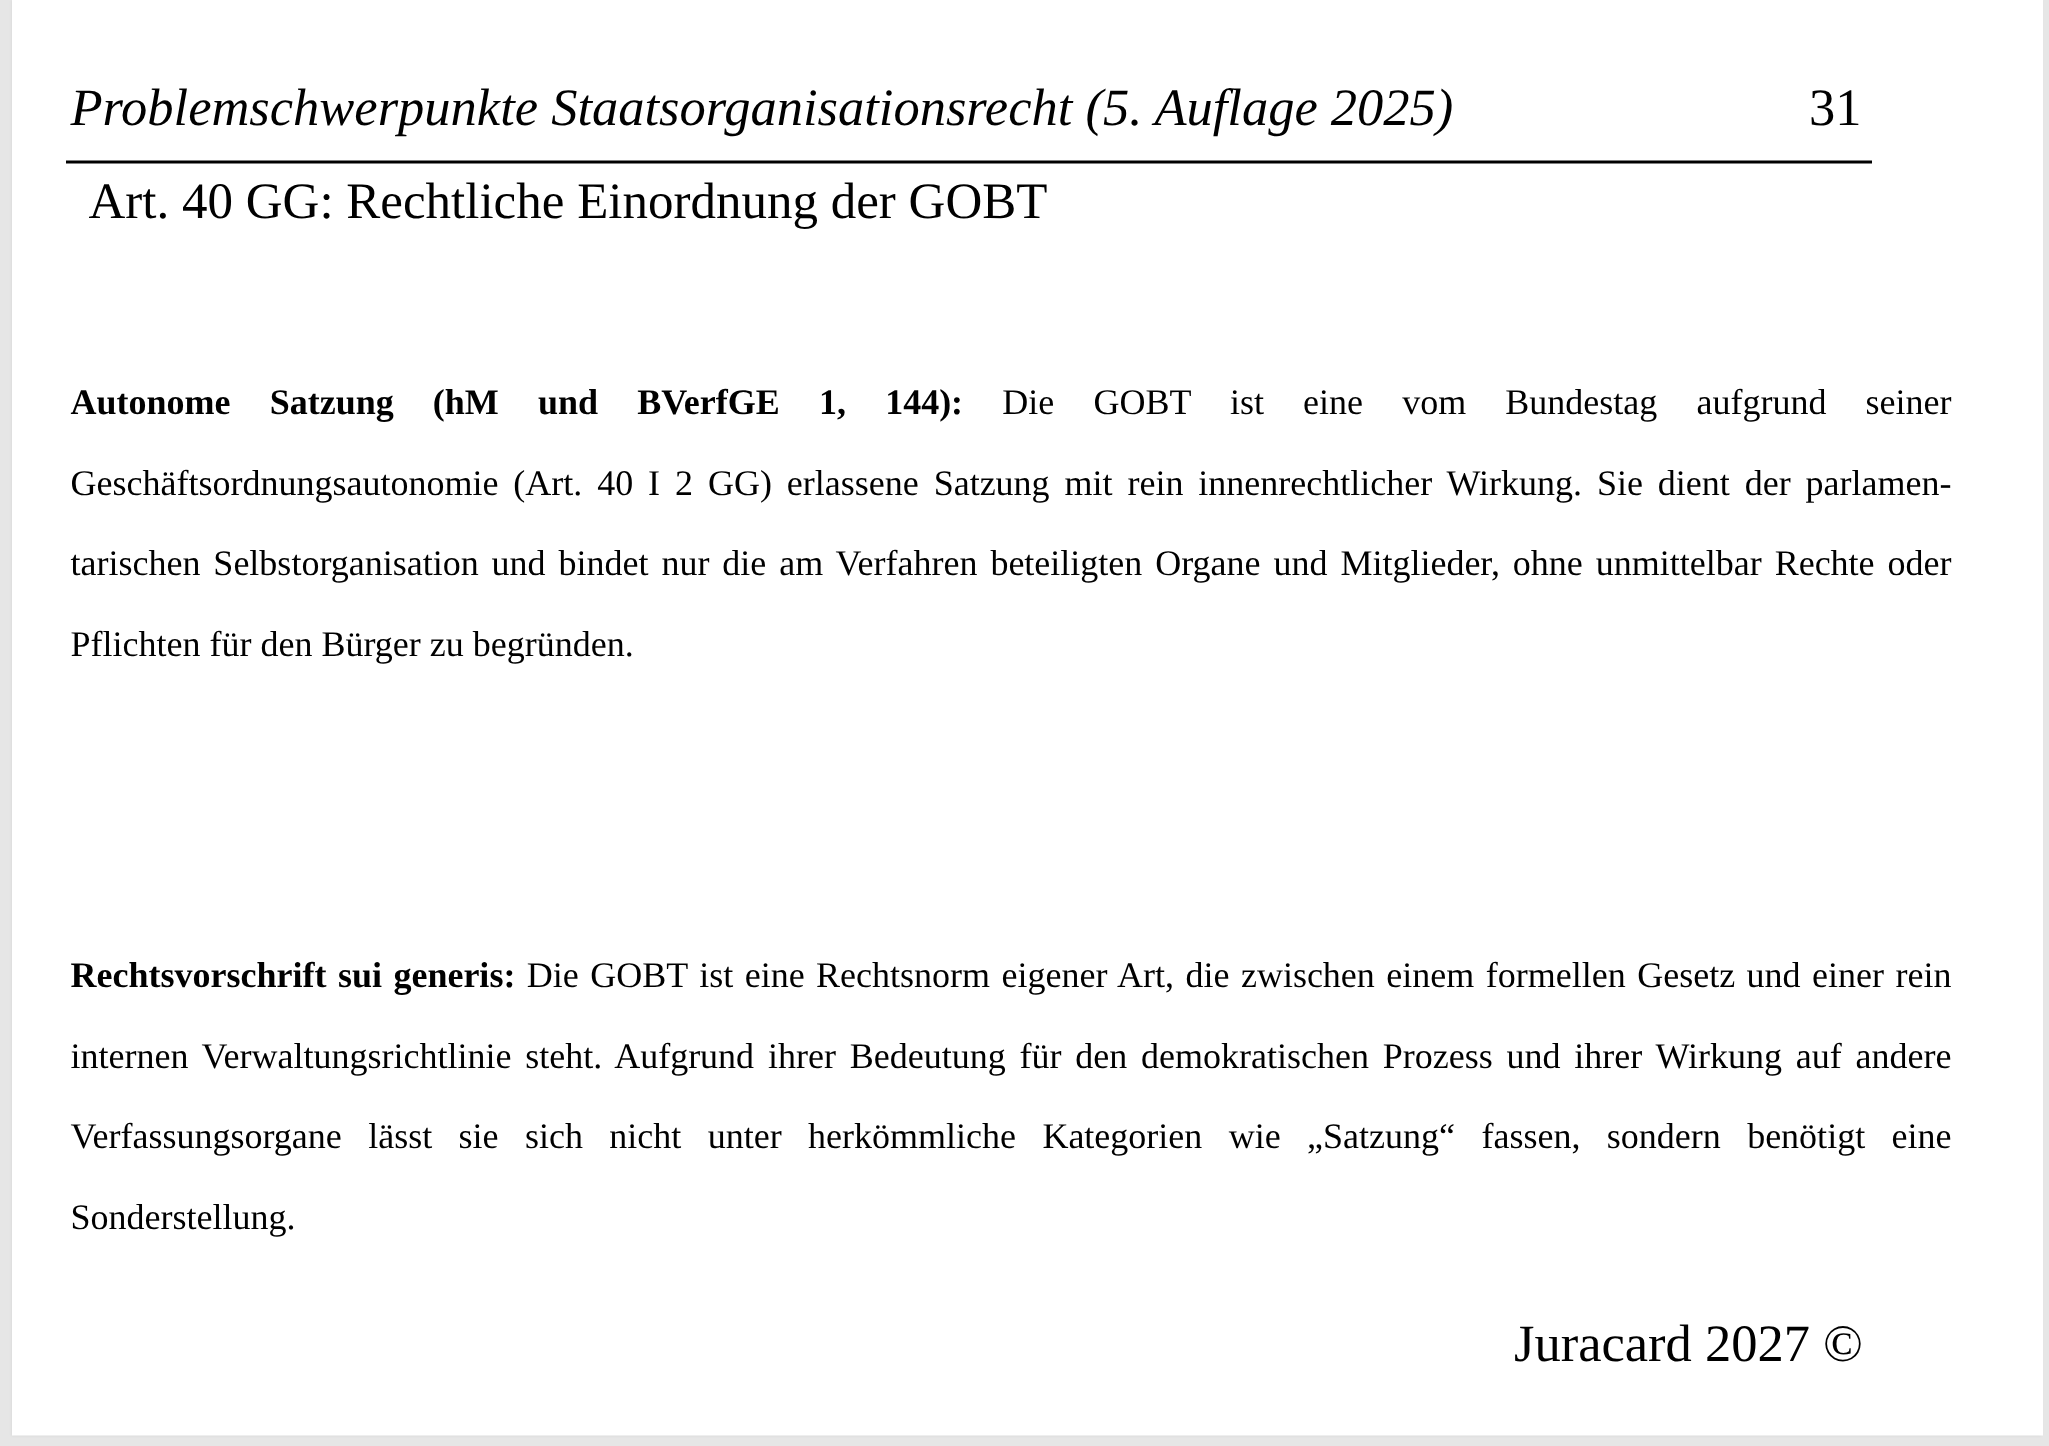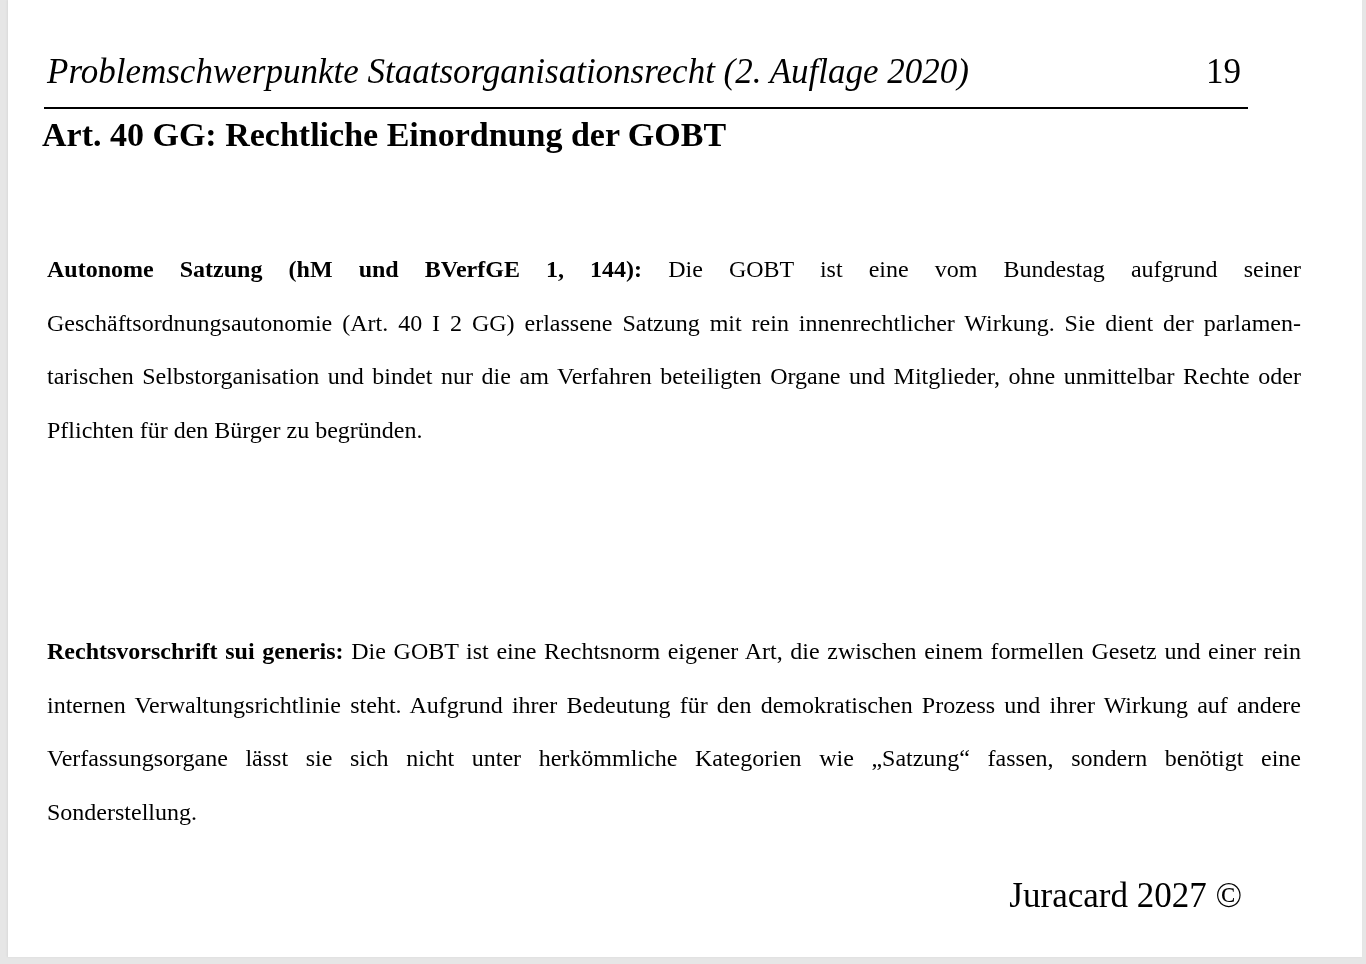--- a/index.html
+++ b/index.html
@@ -50,24 +50,24 @@
     .head-rule {
       position: absolute;
       left: 44px;
       top: 107px;
       width: 1204px;
       height: 0;
       border-top: 2px solid #000;
     }
     .section-title {
       position: absolute;
-      left: 42px;
+      left: 59px;
       top: 112px;
       font-size: 34px;
-      font-weight: bold;
+      font-weight: normal;
       line-height: 46px;
       white-space: nowrap;
     }
     .para {
       position: absolute;
       left: 47px;
       width: 1254px;
       font-size: 24px;
       line-height: 53.6px;
       text-align: justify;
@@ -88,22 +88,22 @@
       line-height: 48px;
       white-space: nowrap;
     }
   </style>
 </head>
 <body>
 
 <div class="page"></div>
 
 <div class="doc">
-  <div class="running-head">Problemschwerpunkte Staatsorganisationsrecht (2. Auflage 2020)</div>
-  <div class="page-number">19</div>
+  <div class="running-head">Problemschwerpunkte Staatsorganisationsrecht (5. Auflage 2025)</div>
+  <div class="page-number">31</div>
   <div class="head-rule"></div>
 
   <div class="section-title">Art. 40 GG: Rechtliche Einordnung der GOBT</div>
 
   <p class="para para-1"><span class="lead">Autonome Satzung (hM und BVerfGE 1, 144):</span><span> Die GOBT ist eine vom Bundestag aufgrund seiner Geschäftsordnungsautonomie (Art. 40 I 2 GG) erlassene Satzung mit rein innenrechtlicher Wirkung. Sie dient der parlamen­tarischen Selbstorganisation und bindet nur die am Verfahren beteiligten Organe und Mitglieder, ohne unmittelbar Rechte oder Pflichten für den Bürger zu begründen.</span></p>
 
   <p class="para para-2"><span class="lead">Rechtsvorschrift sui generis:</span><span> Die GOBT ist eine Rechtsnorm eigener Art, die zwischen einem formellen Gesetz und einer rein internen Verwaltungsrichtlinie steht. Aufgrund ihrer Bedeutung für den demokratischen Prozess und ihrer Wirkung auf andere Verfassungsorgane lässt sie sich nicht unter herkömmliche Kategorien wie „Satzung“ fassen, sondern benötigt eine Sonderstellung.</span></p>
 
   <div class="footer-mark">Juracard 2027 ©</div>
 </div>

